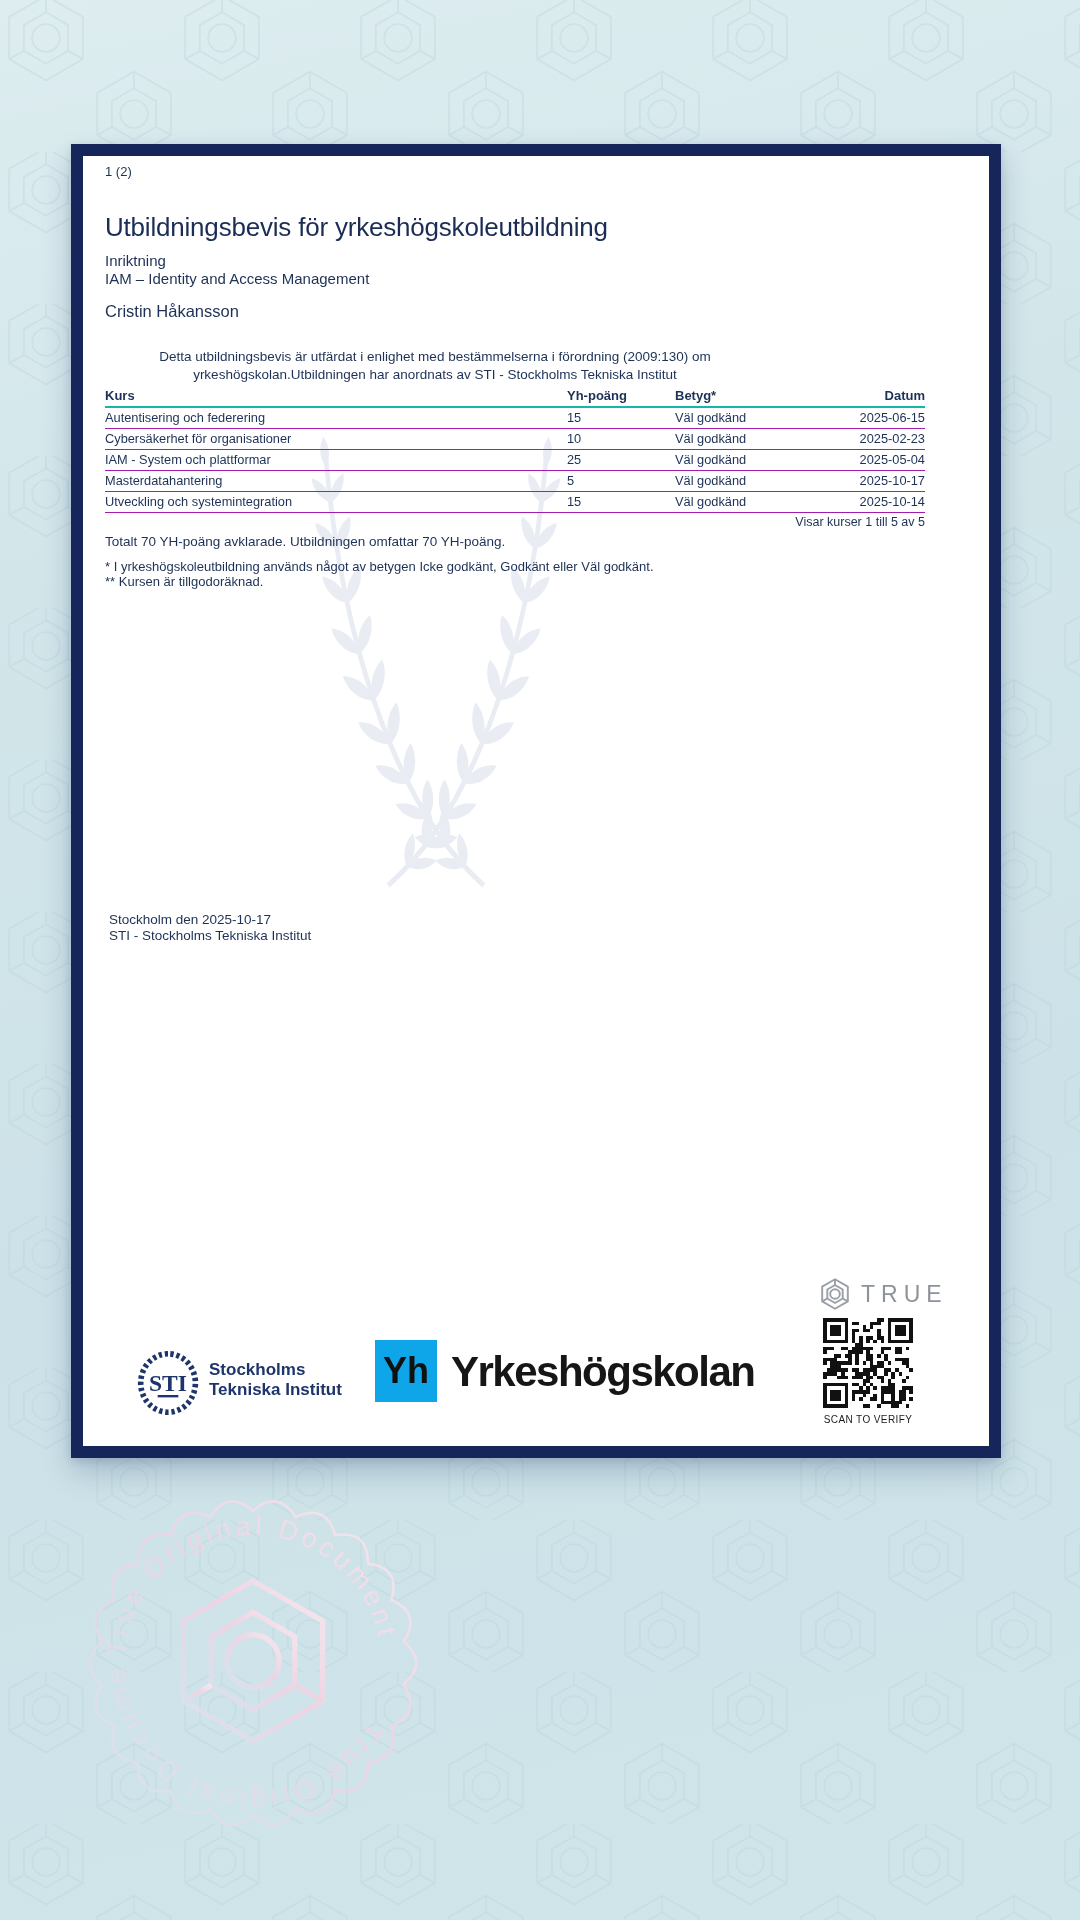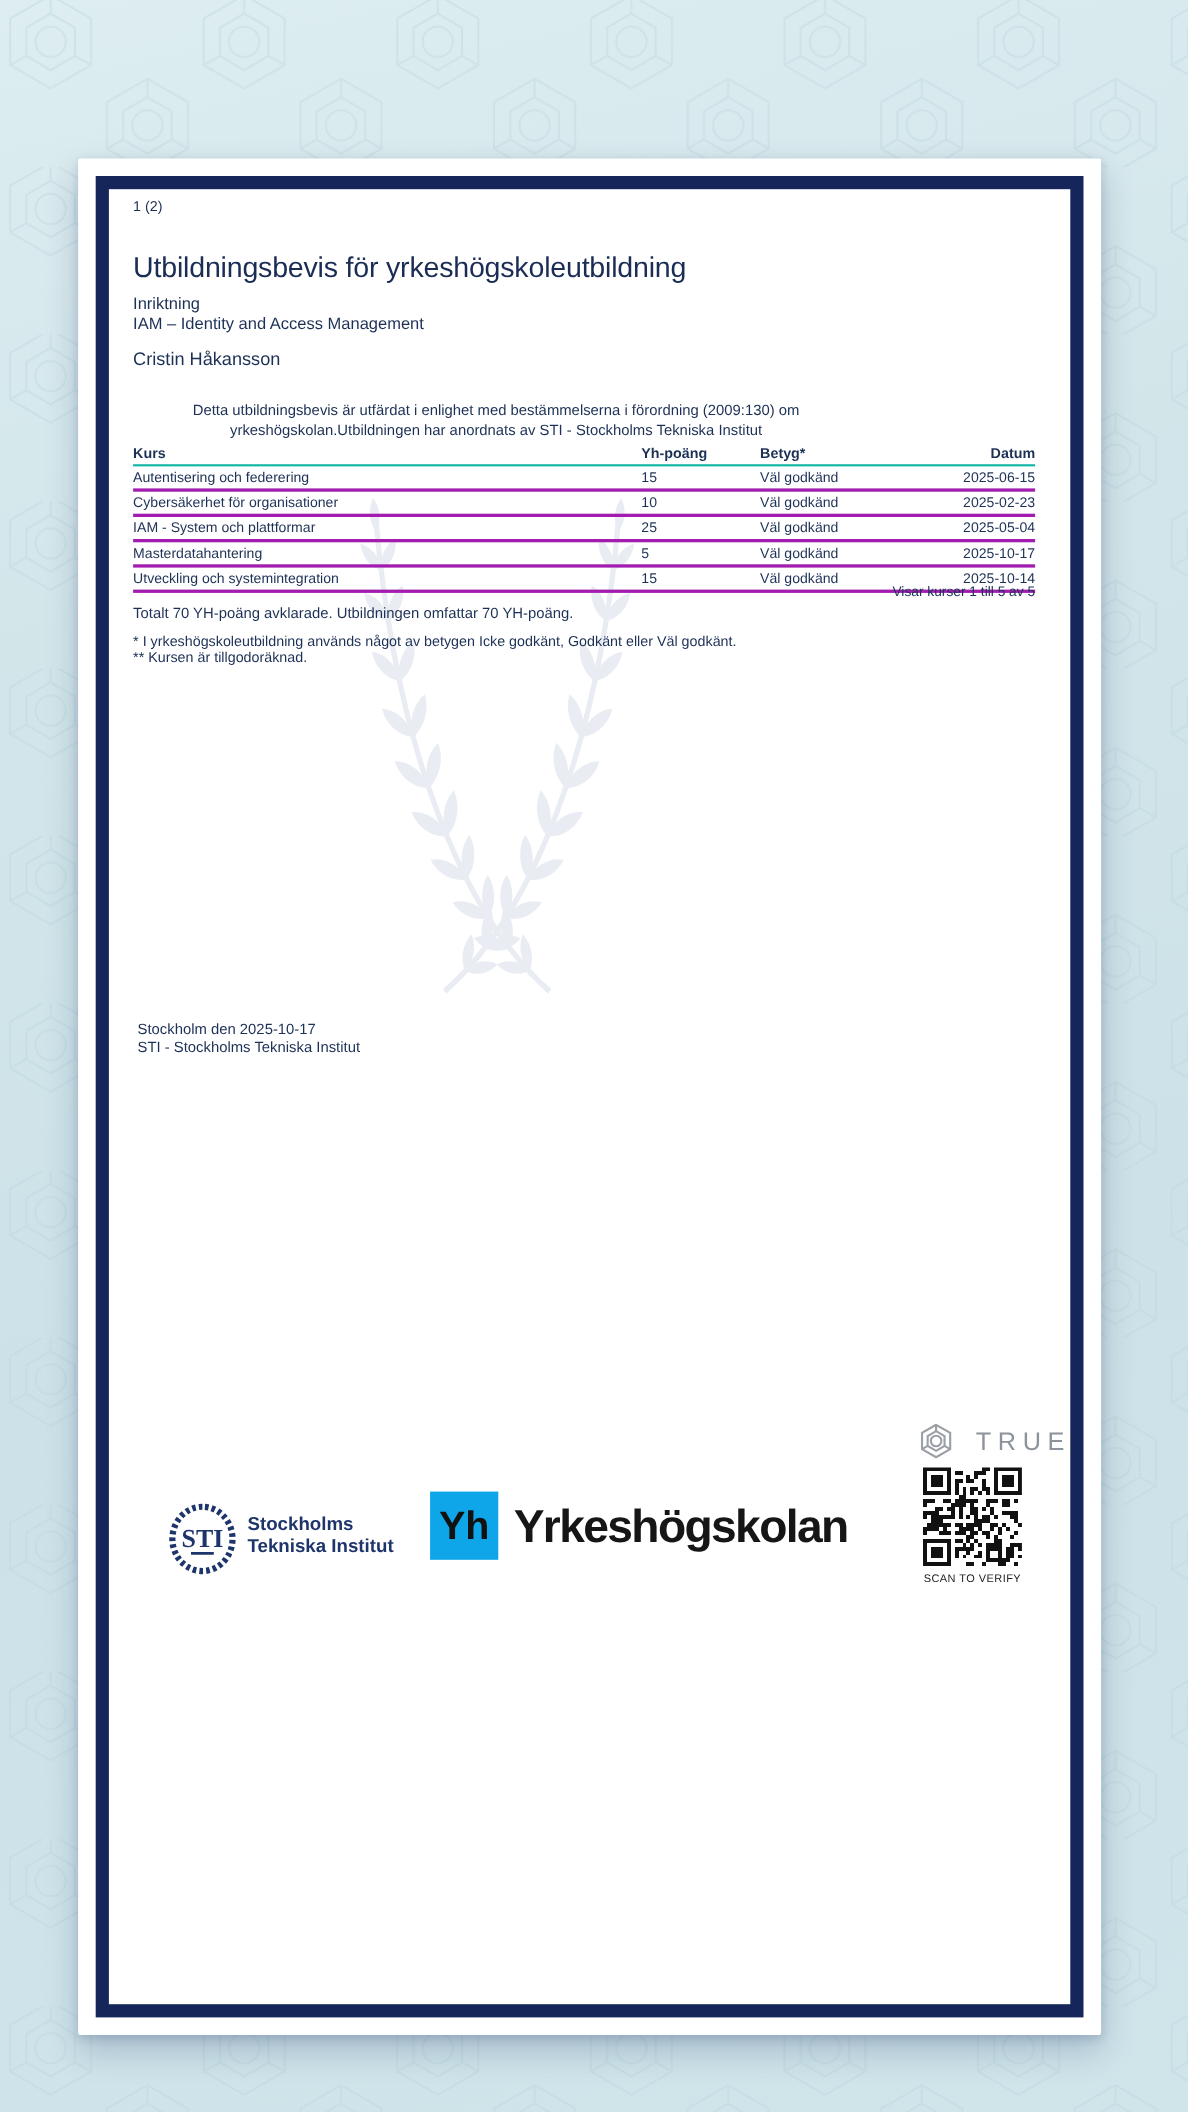--- a/index.html
+++ b/index.html
@@ -8,38 +8,38 @@
   .stage{position:relative;width:1080px;height:1920px;
          background:linear-gradient(168deg,#ddedf0 0%,#d2e6ea 28%,#cde2e8 60%,#cfe5ea 100%);}
   .bg-pattern{position:absolute;left:0;top:0;width:1080px;height:1920px;}
 
   
   .badge{position:absolute;left:68px;top:1478px;width:370px;height:370px;opacity:.95;}
   .badge text{font-family:"Liberation Sans","DejaVu Sans",sans-serif;font-size:27px;
               font-weight:500;letter-spacing:4px;}
 
   
-  .doc-outer{position:absolute;left:71px;top:144px;width:930px;height:1706px;
-             background:#ffffff;padding:16px;box-sizing:border-box;border-radius:2px;
+  .doc-outer{position:absolute;left:71px;top:144px;width:930px;height:1314px;
+             background:#ffffff;padding:0;box-sizing:border-box;border-radius:2px;
              box-shadow:0 14px 30px rgba(23,42,94,.22),0 3px 8px rgba(23,42,94,.14);}
   .doc-navy{width:100%;height:100%;background:#16265b;padding:12px;box-sizing:border-box;}
   .paper{position:relative;width:100%;height:100%;background:#ffffff;overflow:hidden;
          color:#1d3156;}
 
   .abs{position:absolute;}
   .page-number{left:22px;top:8px;font-size:13px;}
   .title{left:22px;top:56px;font-size:26px;font-weight:500;letter-spacing:-.2px;color:#1b2d55;}
   .program-label{left:22px;top:96px;font-size:15px;}
   .program-name{left:22px;top:114px;font-size:15px;}
   .student{left:22px;top:146px;font-size:16.5px;}
   .intro{left:22px;top:192px;width:660px;font-size:13.5px;line-height:17.5px;text-align:center;}
 
   .tbl{left:22px;top:232px;width:820px;}
   .tbl-head{position:relative;height:18px;border-bottom:2px solid #14b8a6;font-weight:bold;font-size:13px;}
-  .tbl-row{position:relative;height:20px;border-bottom:3px solid #a21caf;font-size:12.8px;}
+  .tbl-row{position:relative;height:20px;border-bottom:1px solid #a21caf;font-size:12.8px;}
   .c-kurs{position:absolute;left:0;top:2px;}
   .c-poang{position:absolute;left:462px;top:2px;}
   .c-betyg{position:absolute;left:570px;top:2px;}
   .c-datum{position:absolute;right:0;top:2px;text-align:right;}
   .tbl-head .c-kurs,.tbl-head .c-poang,.tbl-head .c-betyg,.tbl-head .c-datum{top:0;}
 
   .pagination{left:22px;top:359px;width:820px;text-align:right;font-size:12.5px;}
   .total{left:22px;top:378px;font-size:13.5px;}
   .fn1{left:22px;top:403px;font-size:13px;}
   .fn2{left:22px;top:418px;font-size:13px;}
@@ -51,21 +51,21 @@
   .sign2{left:26px;top:772px;font-size:13.5px;}
 
   
   .sti-logo{left:52px;top:1192px;width:66px;height:70px;}
   .sti-name{left:126px;top:1204px;font-size:17px;font-weight:bold;line-height:20px;color:#1e356b;}
   .yh-square{left:292px;top:1184px;width:62px;height:62px;background:#0ea5e9;
              display:flex;align-items:center;justify-content:center;
              font-size:36px;font-weight:bold;color:#111;}
   .yh-wordmark{left:368px;top:1192px;font-size:42px;font-weight:bold;color:#161616;letter-spacing:-1.5px;}
 
-  .true-row{left:736px;top:1122px;display:flex;align-items:center;gap:20px;justify-content:center;}
+  .true-row{left:736px;top:1122px;display:flex;align-items:center;gap:10px;justify-content:center;}
   .true-icon{width:32px;height:32px;color:#9aa0a6;}
   .true-word{font-size:23px;font-weight:500;letter-spacing:6px;color:#8d939a;}
   .qr{left:740px;top:1162px;width:90px;height:90px;}
   .scan-label{left:736px;top:1258px;width:98px;text-align:center;font-size:10px;
               letter-spacing:.4px;color:#1c1c1c;}
 </style>
 </head>
 <body>
 
 <div class="stage">

